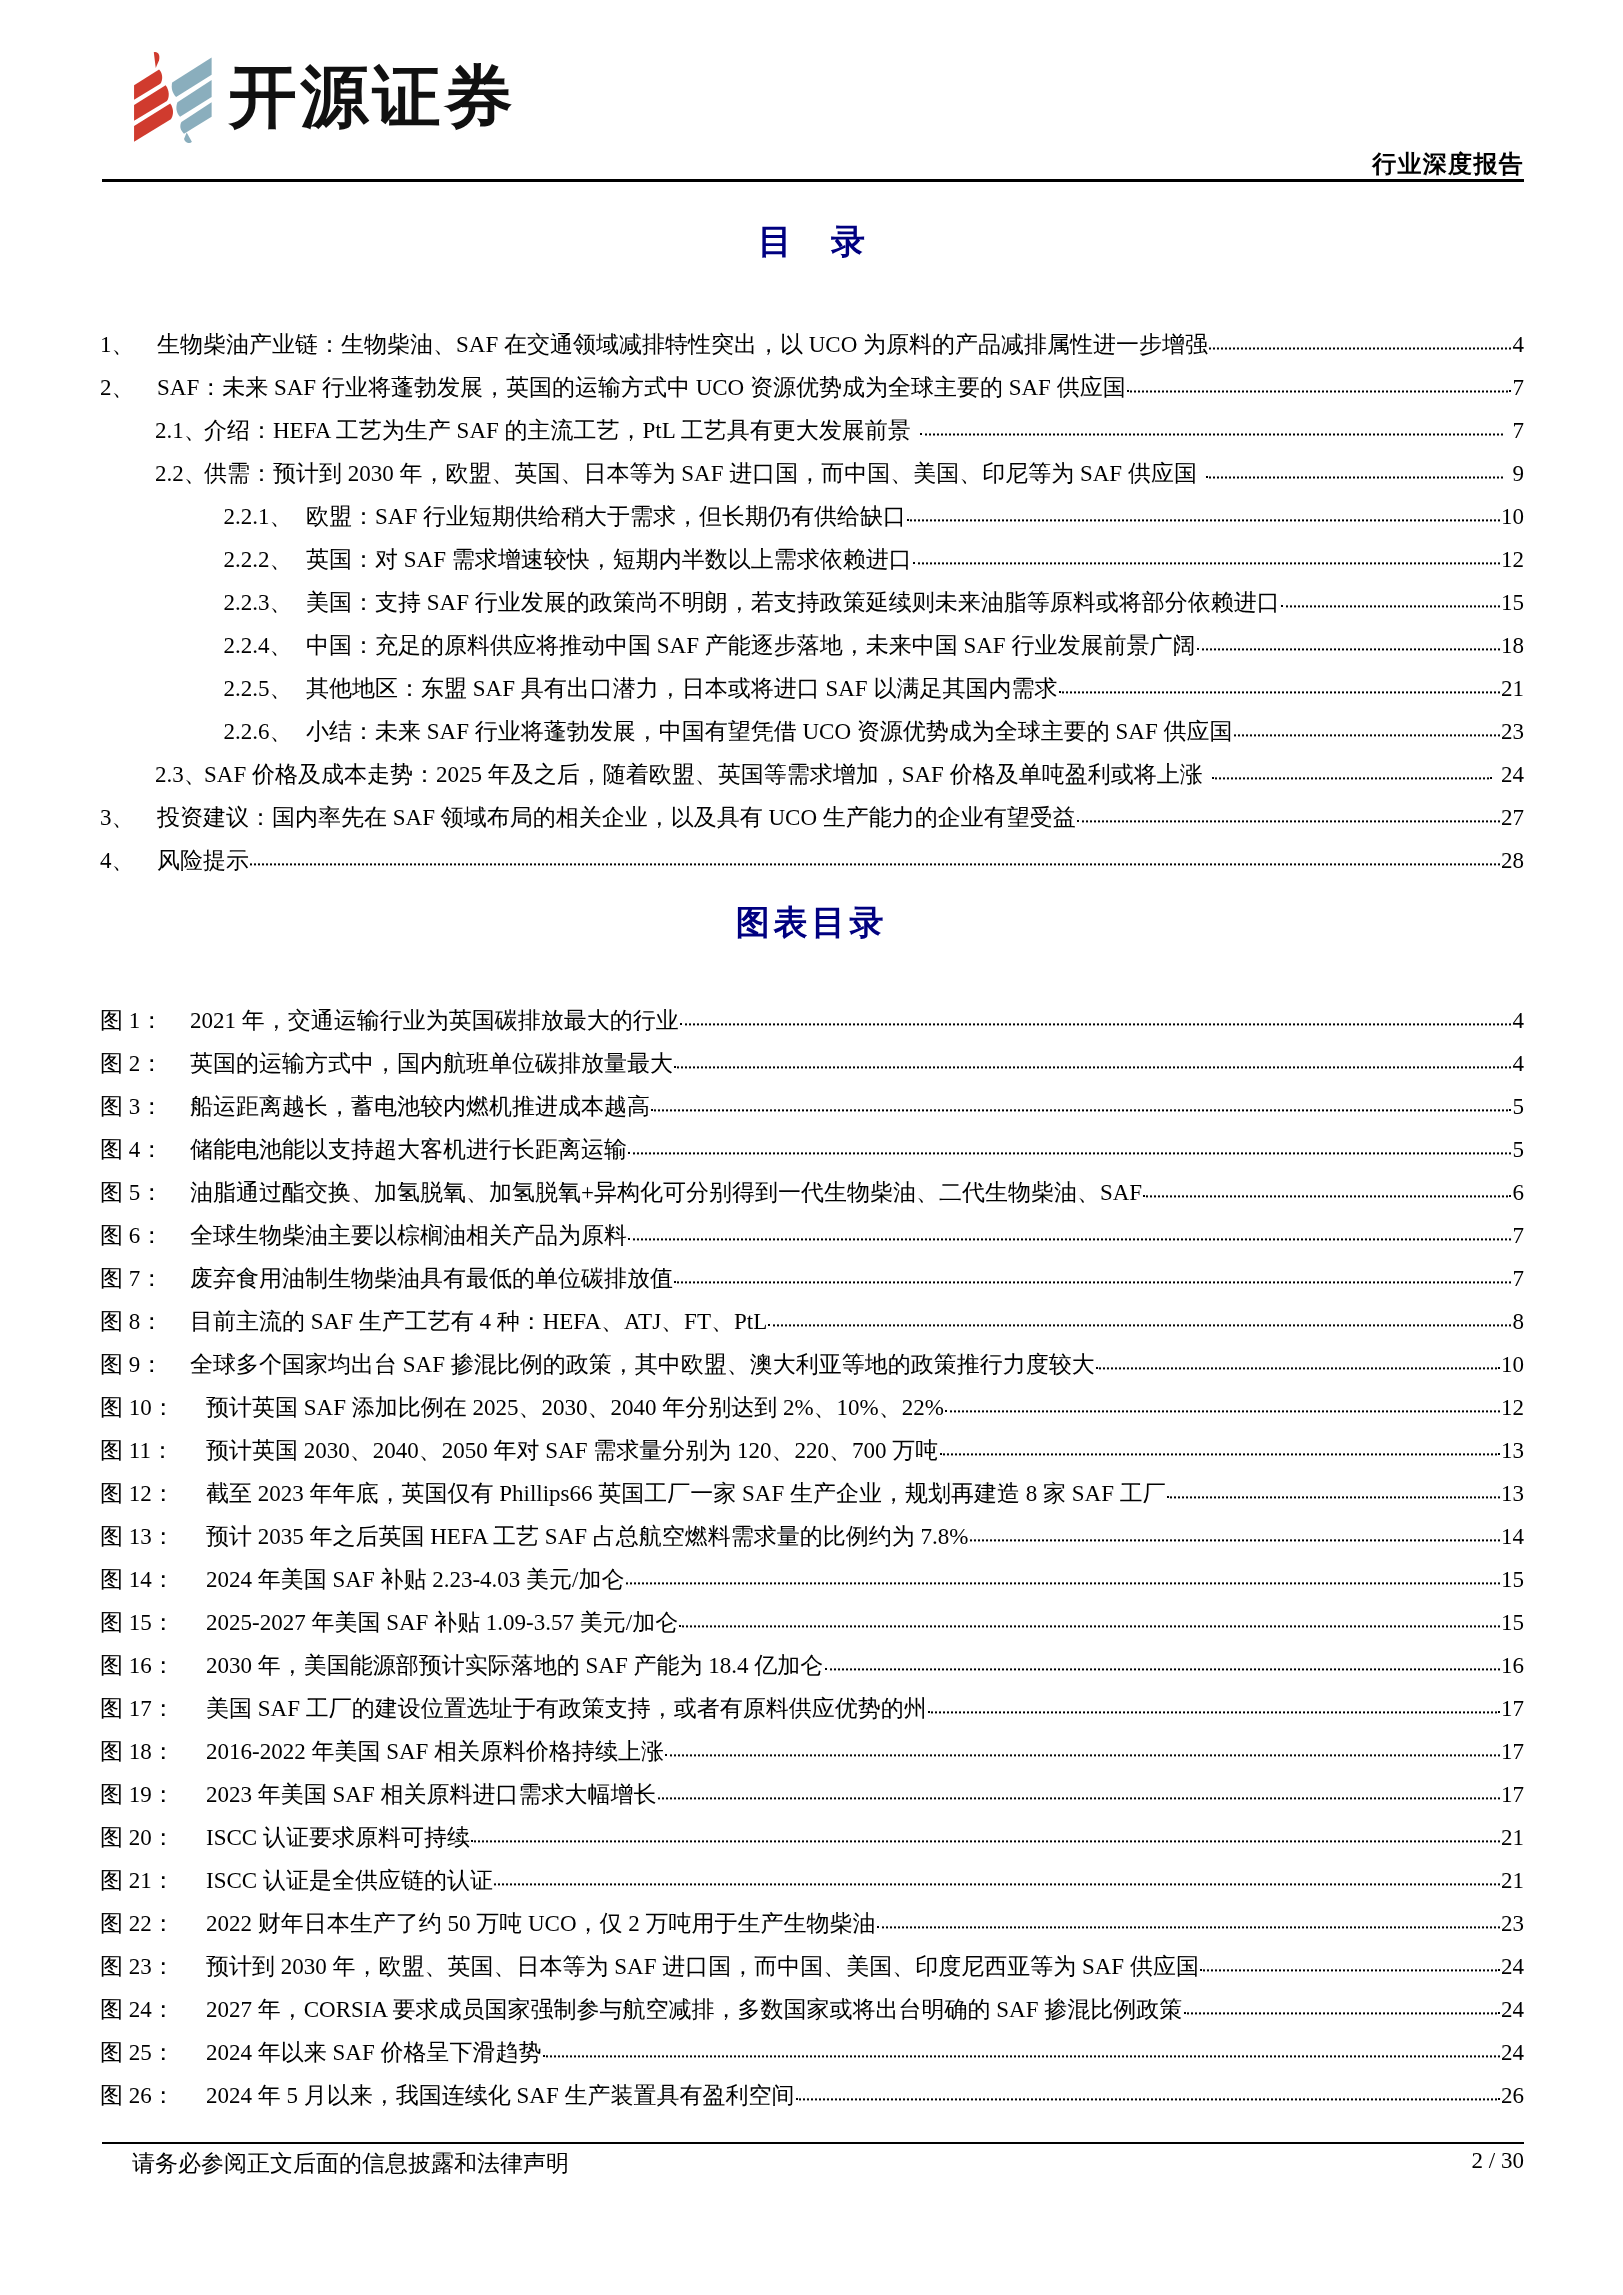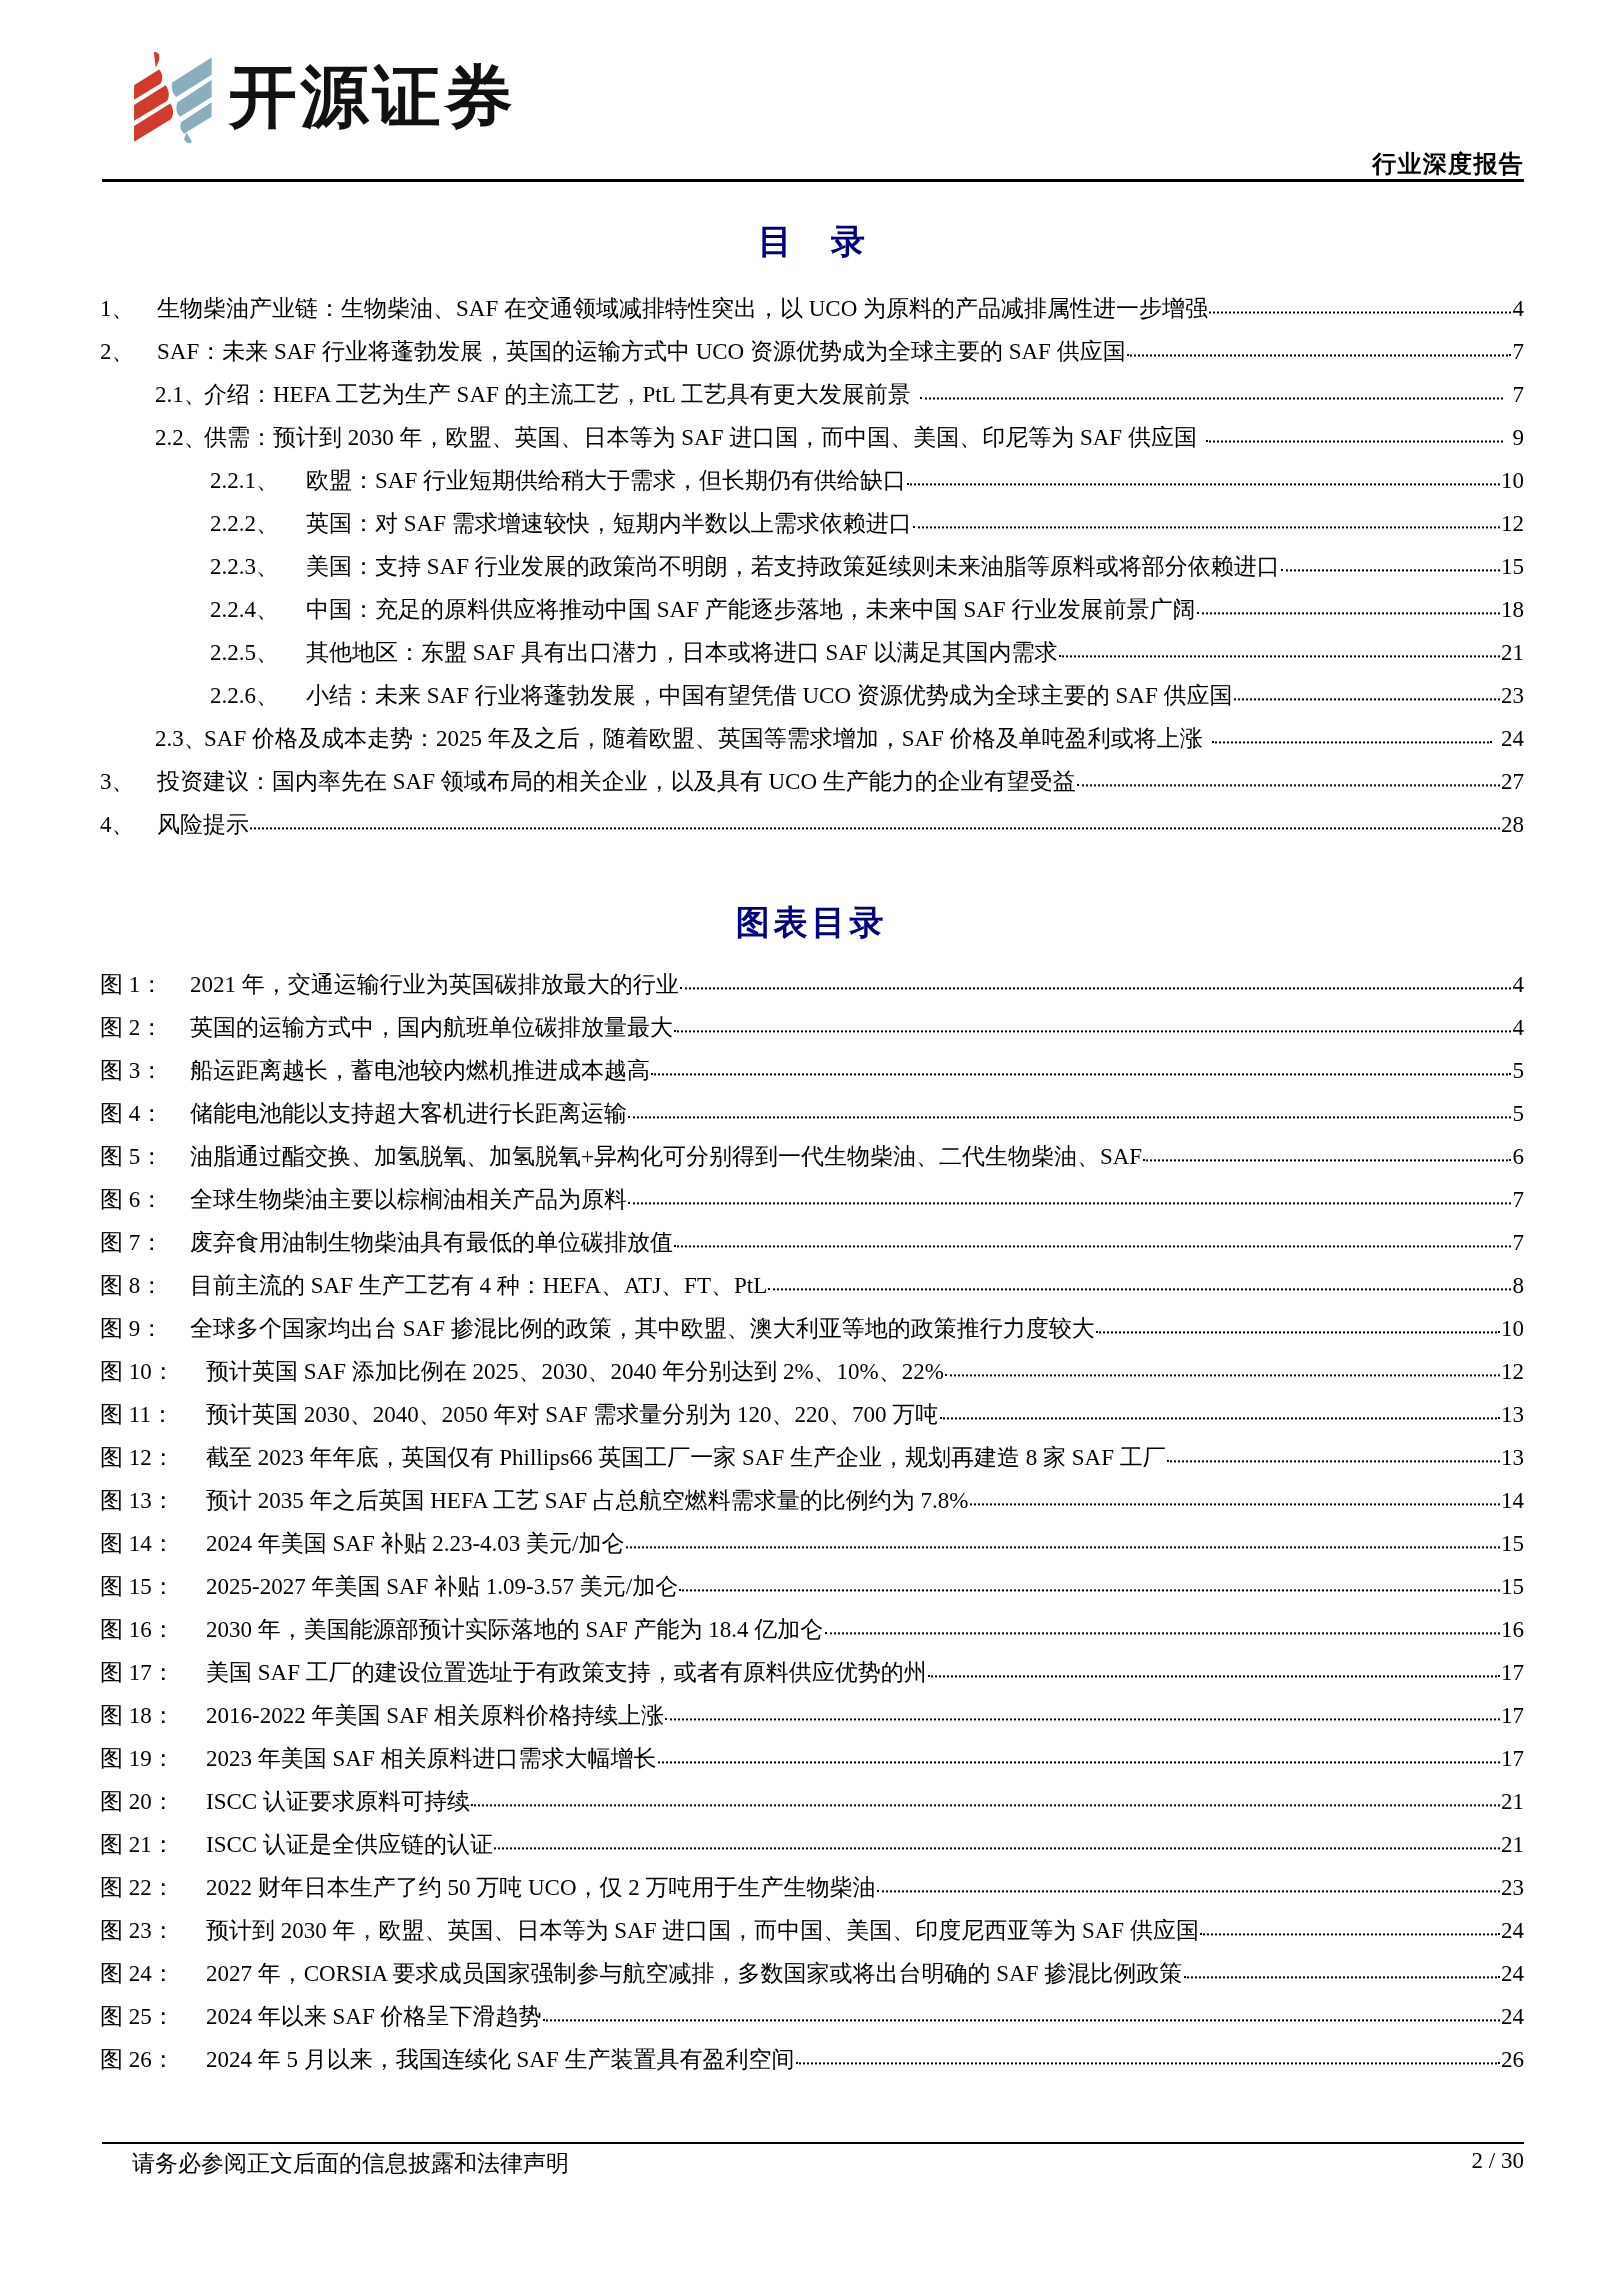--- a/index.html
+++ b/index.html
@@ -30,31 +30,31 @@
 
     .toc-list, .lof-list { position: absolute; left: 100px; width: 1424px; margin: 0; padding: 0; list-style: none; }
     .toc-list { top: 292px; }
     .lof-list { top: 968px; }
 
     .entry {
       display: flex; align-items: baseline; height: 43px; font-size: 23px; line-height: 33px;
       white-space: nowrap;
     }
     .entry .num { flex: 0 0 auto; }
-    .entry .label { flex: 0 1 auto; overflow: hidden; text-overflow: clip; }
+    .entry .label { flex: 0 1 auto; overflow: hidden; text-overflow: clip; margin-top: 36px; }
     .entry .leader {
       flex: 1 1 auto; overflow: hidden; margin: 0 1.3px; position: relative; height: 19.6px; align-self: baseline;
       border-bottom: 2px dotted #000; transform: translateY(-2.6px);
     }
     .entry .page { flex: 0 0 auto; }
 
     .lvl-1 .num { width: 57px; }
     .lvl-2 { padding-left: 55px; gap: 8px; }
     .lvl-2 .num { width: 41px; }
-    .lvl-3 { padding-left: 110px; }
+    .lvl-3 { padding-left: 110px; text-align: center; }
     .lvl-3 .num { width: 96px; }
 
     .fig .num { width: 90px; }
     .fig.two-digit .num { width: 106px; }
 
     .footer-note {
       position: absolute; left: 102px; top: 2148px; font-size: 23px;
       font-family: "DejaVu Serif", serif;
       margin-left: 30px;
     }

